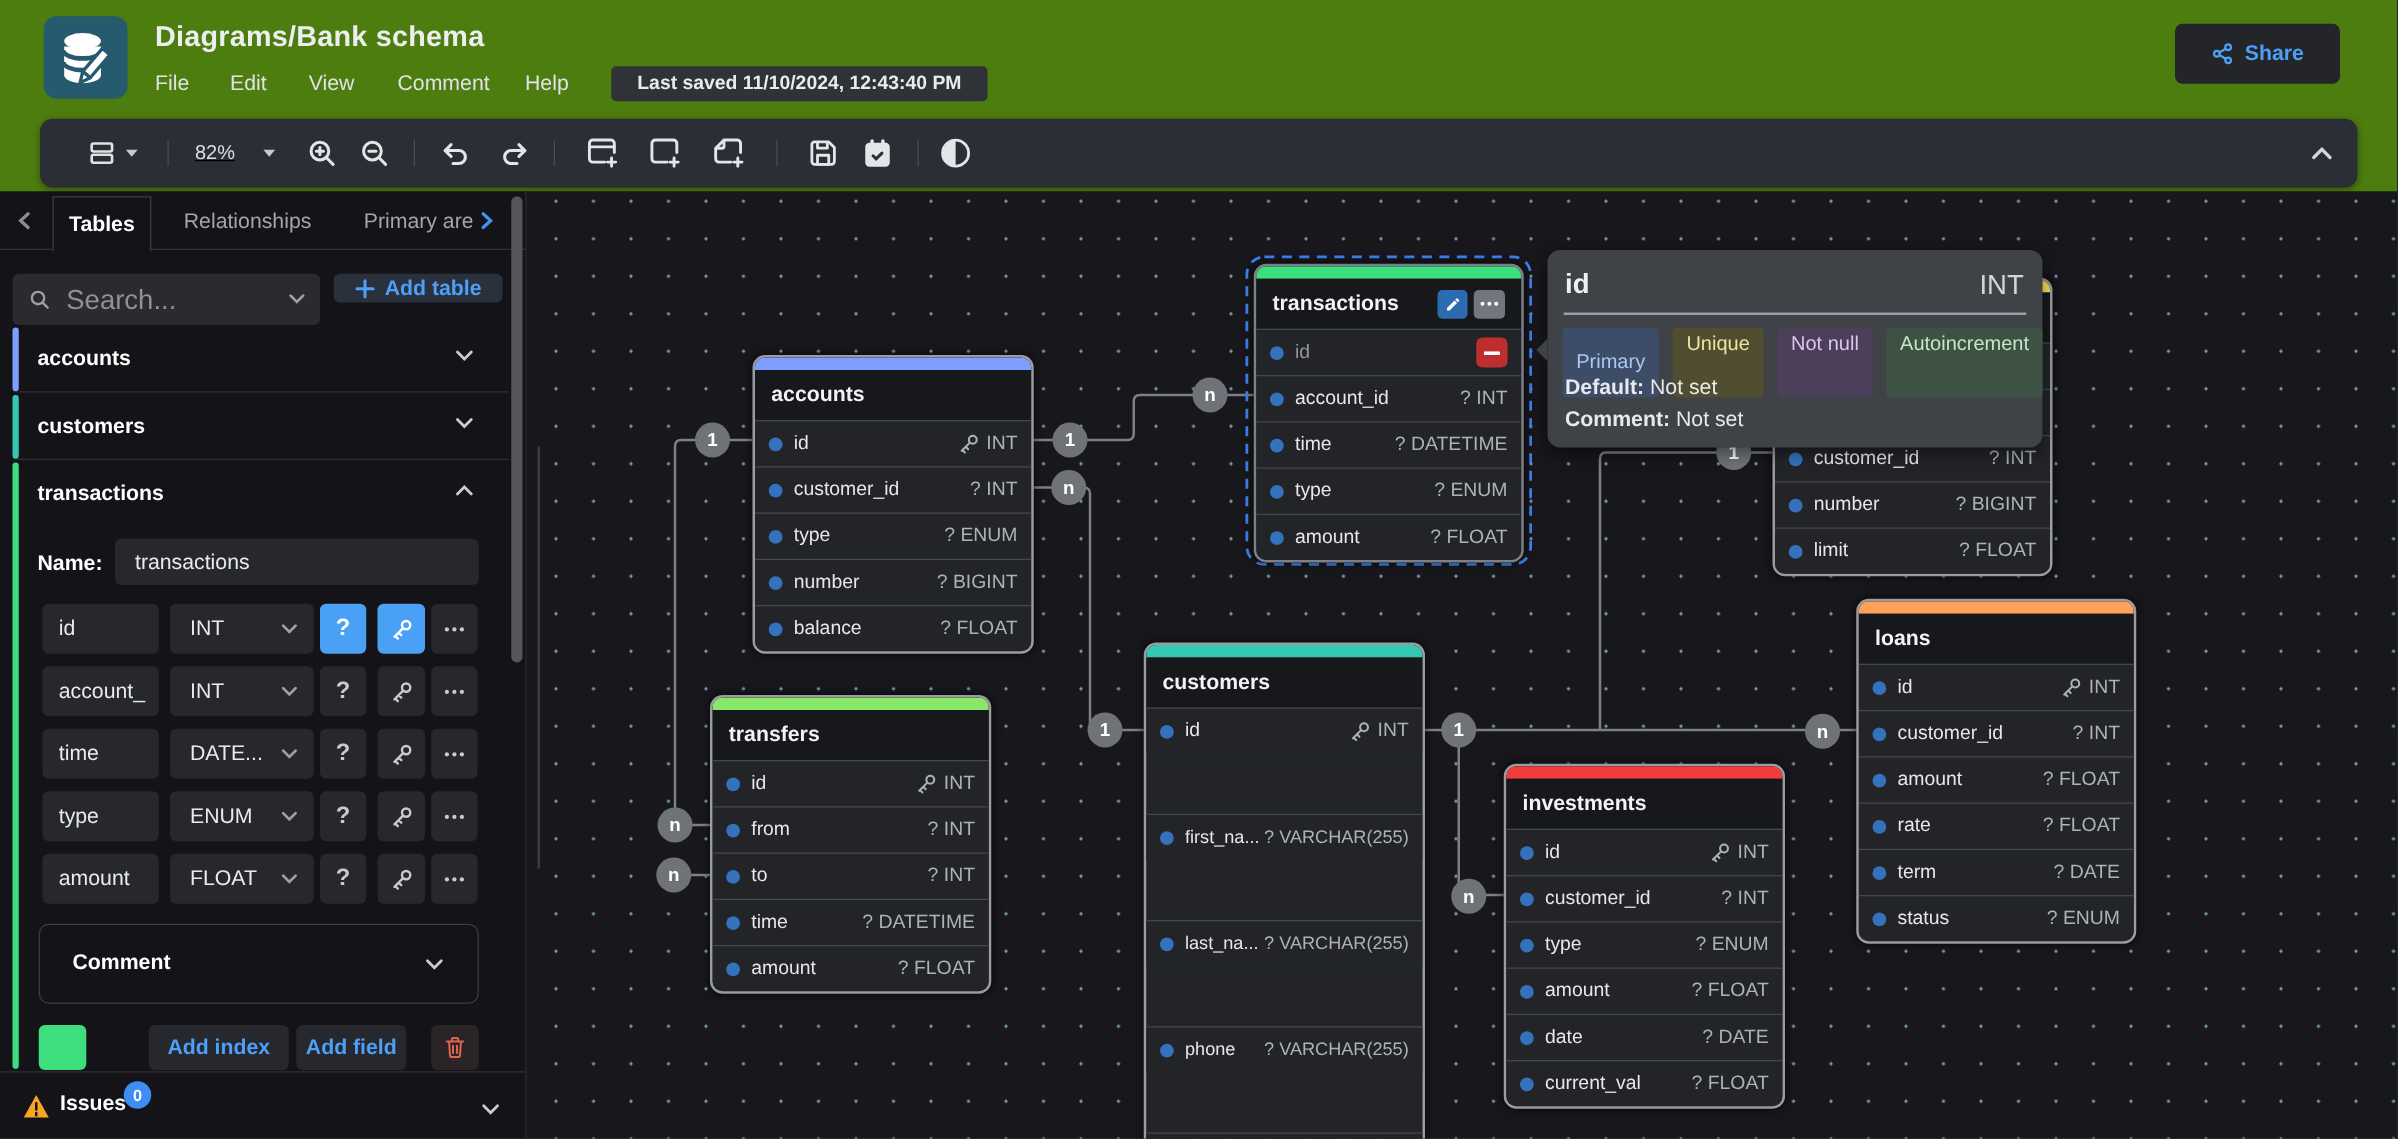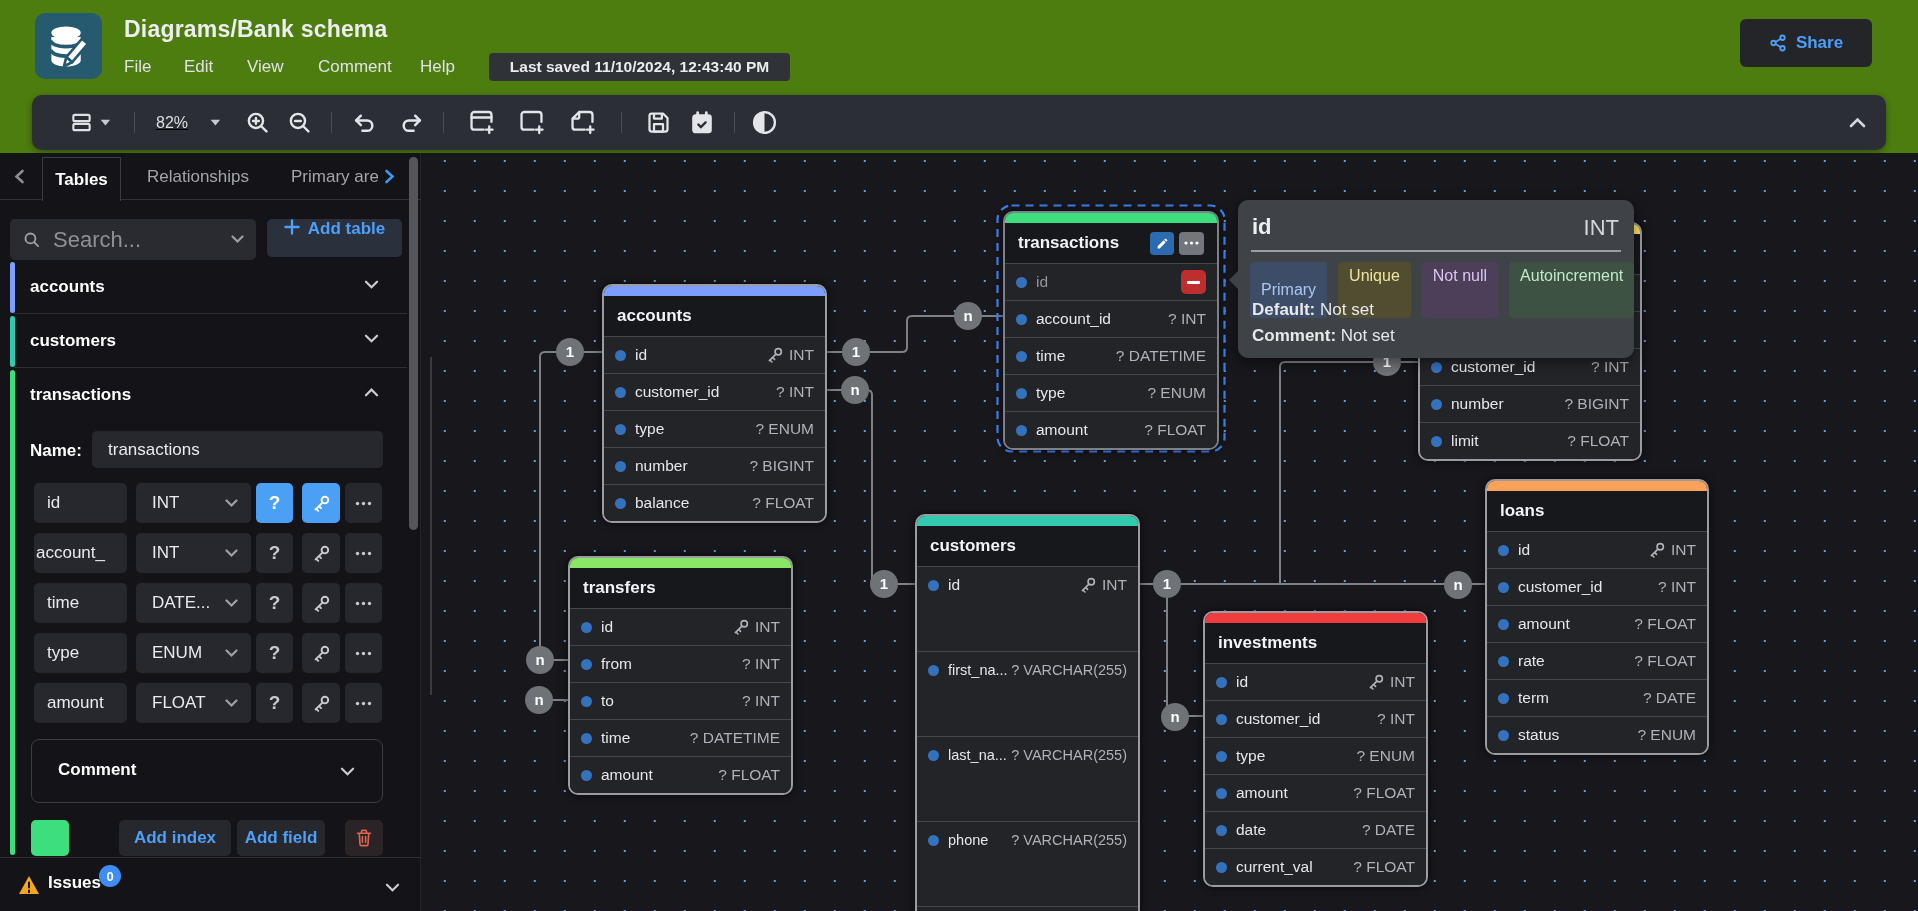--- a/index.html
+++ b/index.html
@@ -16,21 +16,21 @@
 #toolbar { left:32px; top:95px; width:1854px; height:55px; background:#2b2e34; border-radius:10px; box-shadow:0 2px 6px rgba(0,0,0,.35); }
 .tb { position:absolute; top:0; height:55px; display:flex; align-items:center; justify-content:center;text-decoration:underline; }
 .tbdiv { position:absolute; top:17px; width:1px; height:21px; background:#4a4d53; }
 #zoomtxt { color:#dcdee1; font-size:16px; }
 
 #sidebar { left:0; top:153px; width:421px; height:758px; background:#141418; border-right:1px solid #242428; }
 #tabbar { position:absolute; left:0; top:0; width:421px; height:47px; border-bottom:1px solid #303237; }
 #tabactive { position:absolute; left:42px; top:4px; width:79px; height:44px; border:1px solid #3b3d43; border-bottom:none; background:#141418; display:flex; align-items:center; justify-content:center; color:#fff; font-weight:700; font-size:17px; }
 .tabtxt { position:absolute; top:14px; color:#a3a5ab; font-size:17px; }
 #searchbox { position:absolute; left:10px; top:66px; width:246px; height:41px; background:#292b30; border-radius:5px; display:flex; align-items:center; }
-#addtable { position:absolute; left:267px; top:66px; width:135px; height:38px; background:#2a313c; border-radius:5px; display:flex; align-items:flex-start; justify-content:center; gap:8px; color:#4d9ff8; font-size:17px; font-weight:700; }
+#addtable { position:absolute; left:267px; top:66px; width:135px; height:23px; background:#2a313c; border-radius:5px; display:flex; align-items:center; justify-content:center; gap:8px; color:#4d9ff8; font-size:17px; font-weight:700; }
 .accitem { position:absolute; left:0; width:421px; height:51px; }
 .accbar { position:absolute; left:10px; top:0; width:5px; border-radius:3px; }
 .acctitle { position:absolute; left:30px; top:15px; font-size:17px; font-weight:700; color:#fff; }
 .accchev { position:absolute; left:364px; top:18px; }
 .sinput { position:absolute; background:#26282e; border-radius:5px; color:#e8eaed; font-size:17px; display:flex; align-items:center; }
 .fbtn { position:absolute; background:#26282e; border-radius:5px; display:flex; align-items:center; justify-content:center; height:40px; }
 .fbtn.on { background:#4aa0f5; }
 #commentbox { position:absolute; left:31px; top:586px; width:352px; height:64px; border:1px solid #3a3d43; border-radius:8px; }
 #issues { position:absolute; left:0; top:704px; width:421px; height:54px; border-top:1px solid #2e3036; }
 #sscroll { position:absolute; left:409px; top:4px; width:9px; height:373px; background:#54565b; border-radius:5px; }
@@ -246,21 +246,21 @@
           <path d="M13.2 10.8L4.5 19.5M5.3 18.7l2.6 2.6M8.8 15.2l2.6 2.6"></path>
         </svg>
       </div>
 <div class="fbtn" style="left:345px;top:330px;width:37px;">
         <svg width="17" height="5" viewBox="0 0 17 5">
           <circle cx="2.5" cy="2.5" r="1.7" fill="#c8cacf"></circle>
           <circle cx="8.5" cy="2.5" r="1.7" fill="#c8cacf"></circle>
           <circle cx="14.5" cy="2.5" r="1.7" fill="#c8cacf"></circle>
         </svg>
       </div>
-<div class="sinput" style="left:34px;top:380px;width:93px;height:40px;padding-left:2px;">account_</div>
+<div class="sinput" style="left:34px;top:380px;width:93px;height:40px;padding-left:13px;">account_</div>
 <div class="sinput" style="left:136px;top:380px;width:115px;height:40px;padding-left:16px;">INT<svg style="position:absolute;right:13px;top:16px" width="13" height="9" viewBox="0 0 13 9" fill="none" stroke="#9ea0a5" stroke-width="2.2" stroke-linecap="round">
           <path d="M1.5 1.5l5 5 5-5"></path>
         </svg></div>
 <div class="fbtn" style="left:256px;top:380px;width:37px;">
         <span style="color:#c8cacf;font-size:19px;font-weight:700;">?</span>
       </div>
 <div class="fbtn" style="left:302px;top:380px;width:38px;">
         <svg width="19" height="19" viewBox="0 0 24 24" fill="none" stroke="#c8cacf" stroke-width="2.4" stroke-linecap="round">
           <circle cx="16.3" cy="7.7" r="4.2"></circle>
           <path d="M13.2 10.8L4.5 19.5M5.3 18.7l2.6 2.6M8.8 15.2l2.6 2.6"></path>

